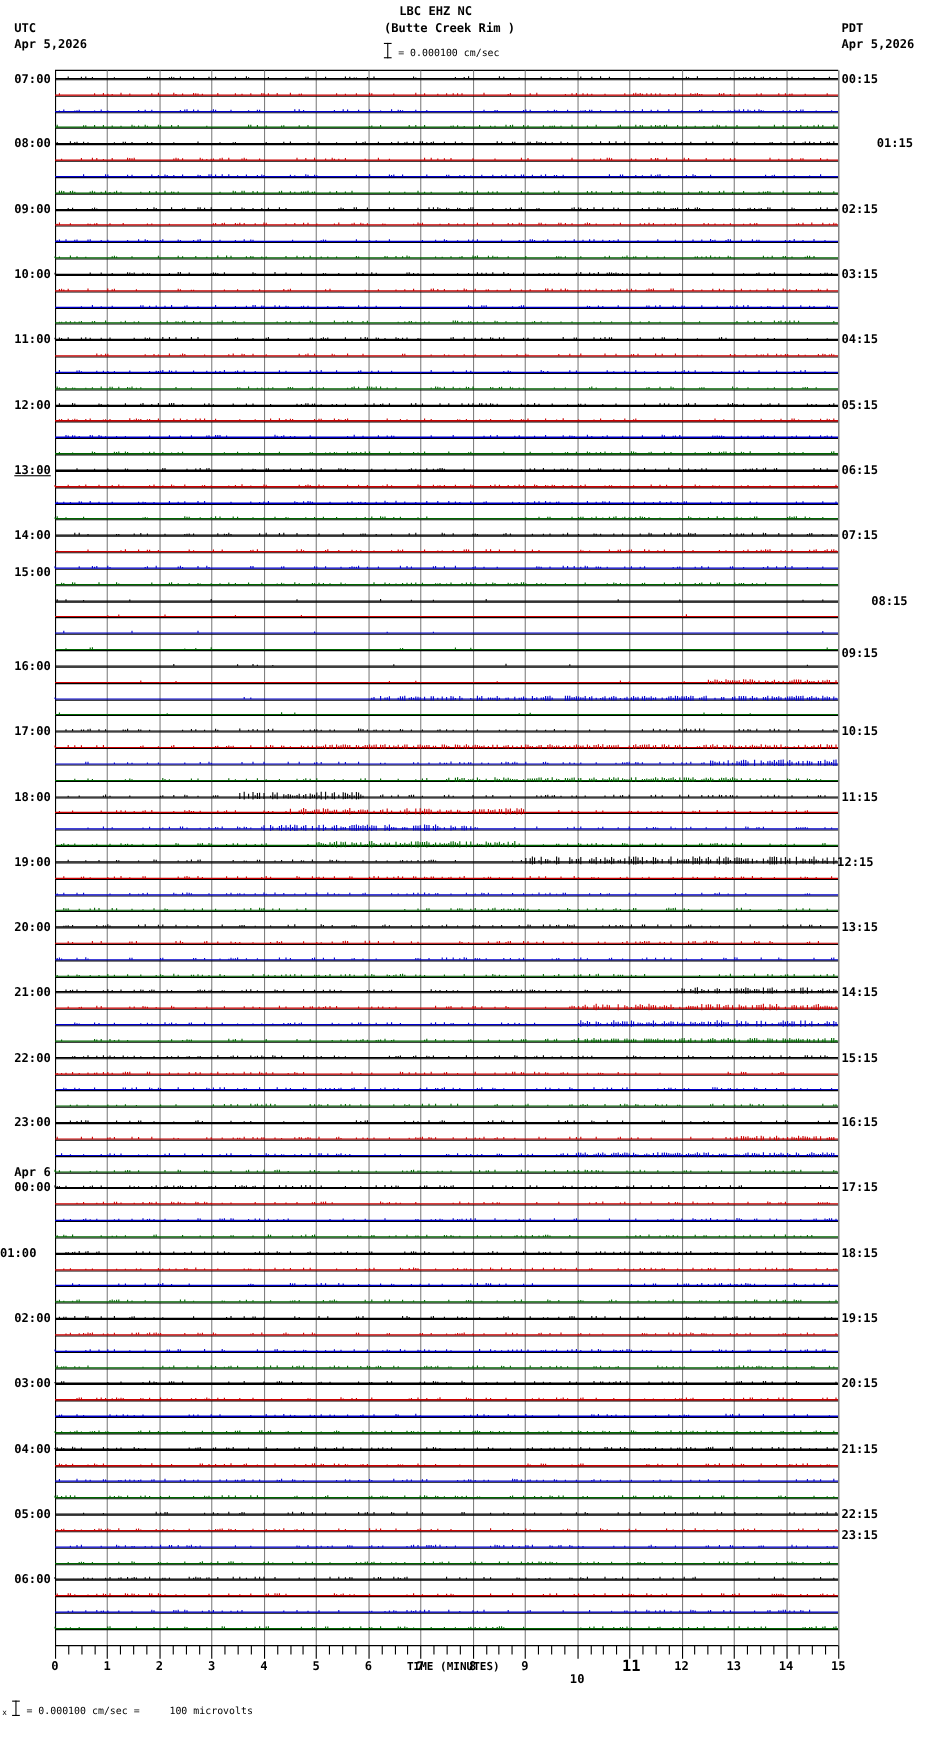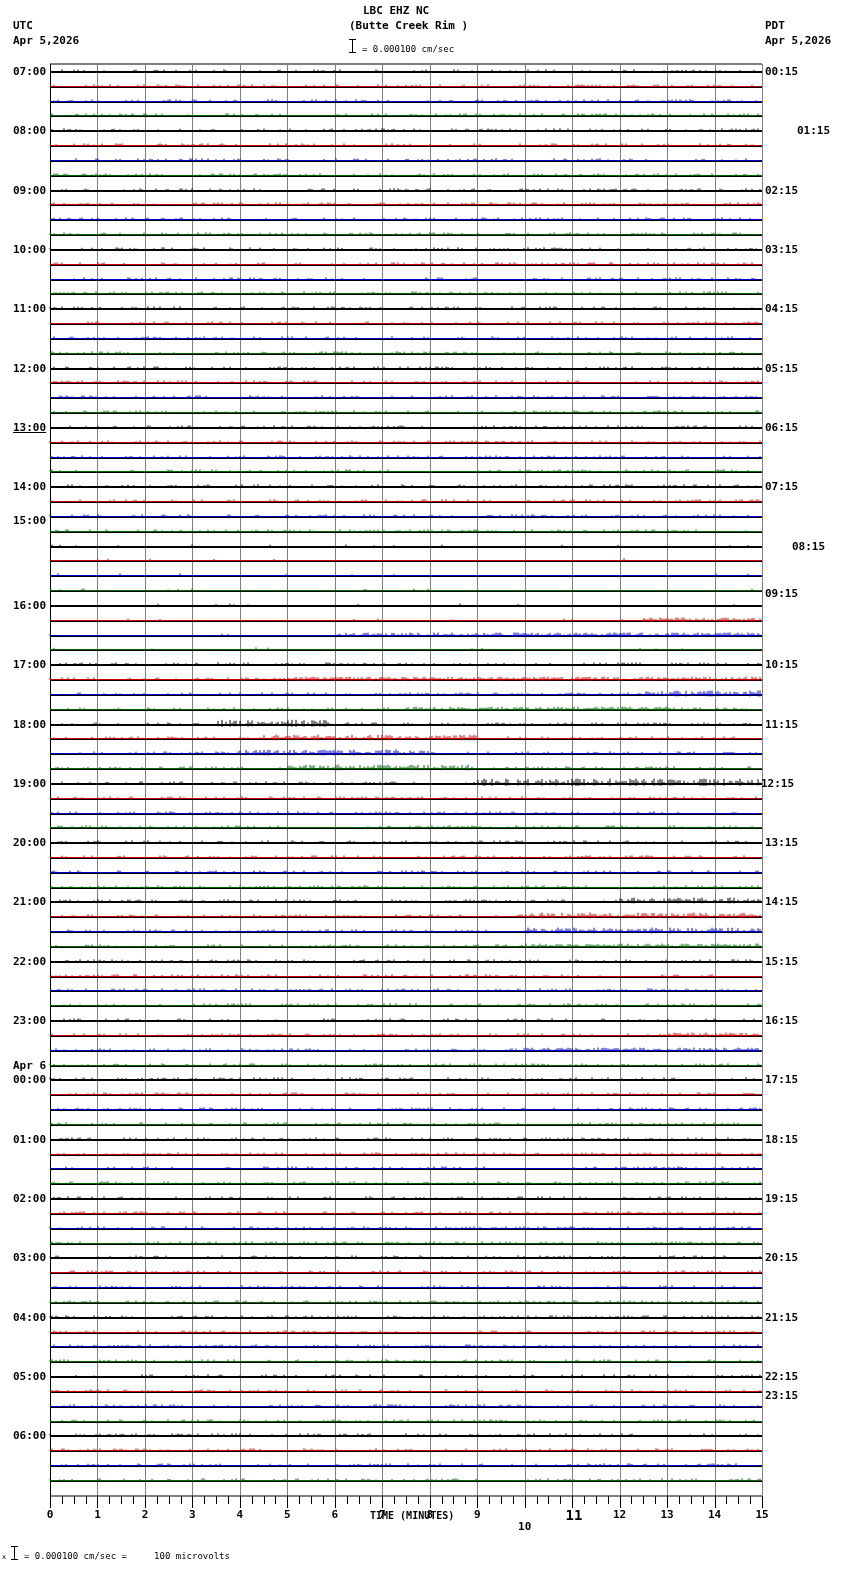--- a/index.html
+++ b/index.html
@@ -422,21 +422,21 @@
     <div class="txt" style="left: 13px; top: 515px;">15:00</div>
     <div class="txt" style="left: 13px; top: 599.88px;">16:00</div>
     <div class="txt" style="left: 13px; top: 659.2px;">17:00</div>
     <div class="txt" style="left: 13px; top: 718.52px;">18:00</div>
     <div class="txt" style="left: 13px; top: 777.84px;">19:00</div>
     <div class="txt" style="left: 13px; top: 837.16px;">20:00</div>
     <div class="txt" style="left: 13px; top: 896.48px;">21:00</div>
     <div class="txt" style="left: 13px; top: 955.8px;">22:00</div>
     <div class="txt" style="left: 13px; top: 1015.12px;">23:00</div>
     <div class="txt" style="left: 13px; top: 1074.44px;">00:00</div>
-    <div class="txt" style="left: 13px; top: 1133.76px; text-align: center;">01:00</div>
+    <div class="txt" style="left: 0; top: 1133.76px; text-align: center;">01:00</div>
     <div class="txt" style="left: 13px; top: 1193.08px;">02:00</div>
     <div class="txt" style="left: 13px; top: 1252.4px;">03:00</div>
     <div class="txt" style="left: 13px; top: 1311.72px;">04:00</div>
     <div class="txt" style="left: 13px; top: 1371.04px;">05:00</div>
     <div class="txt" style="left: 13px; top: 1430.36px;">06:00</div>
     <div class="txt" style="left: 13px; top: 1060.44px;">Apr 6</div>
     <div class="txt" style="left: 765px; top: 66px;">00:15</div>
     <div class="txt" style="left: 765px; top: 125.32px; margin-left: 32px;">01:15</div>
     <div class="txt" style="left: 765px; top: 184.64px;">02:15</div>
     <div class="txt" style="left: 765px; top: 243.96px;">03:15</div>

